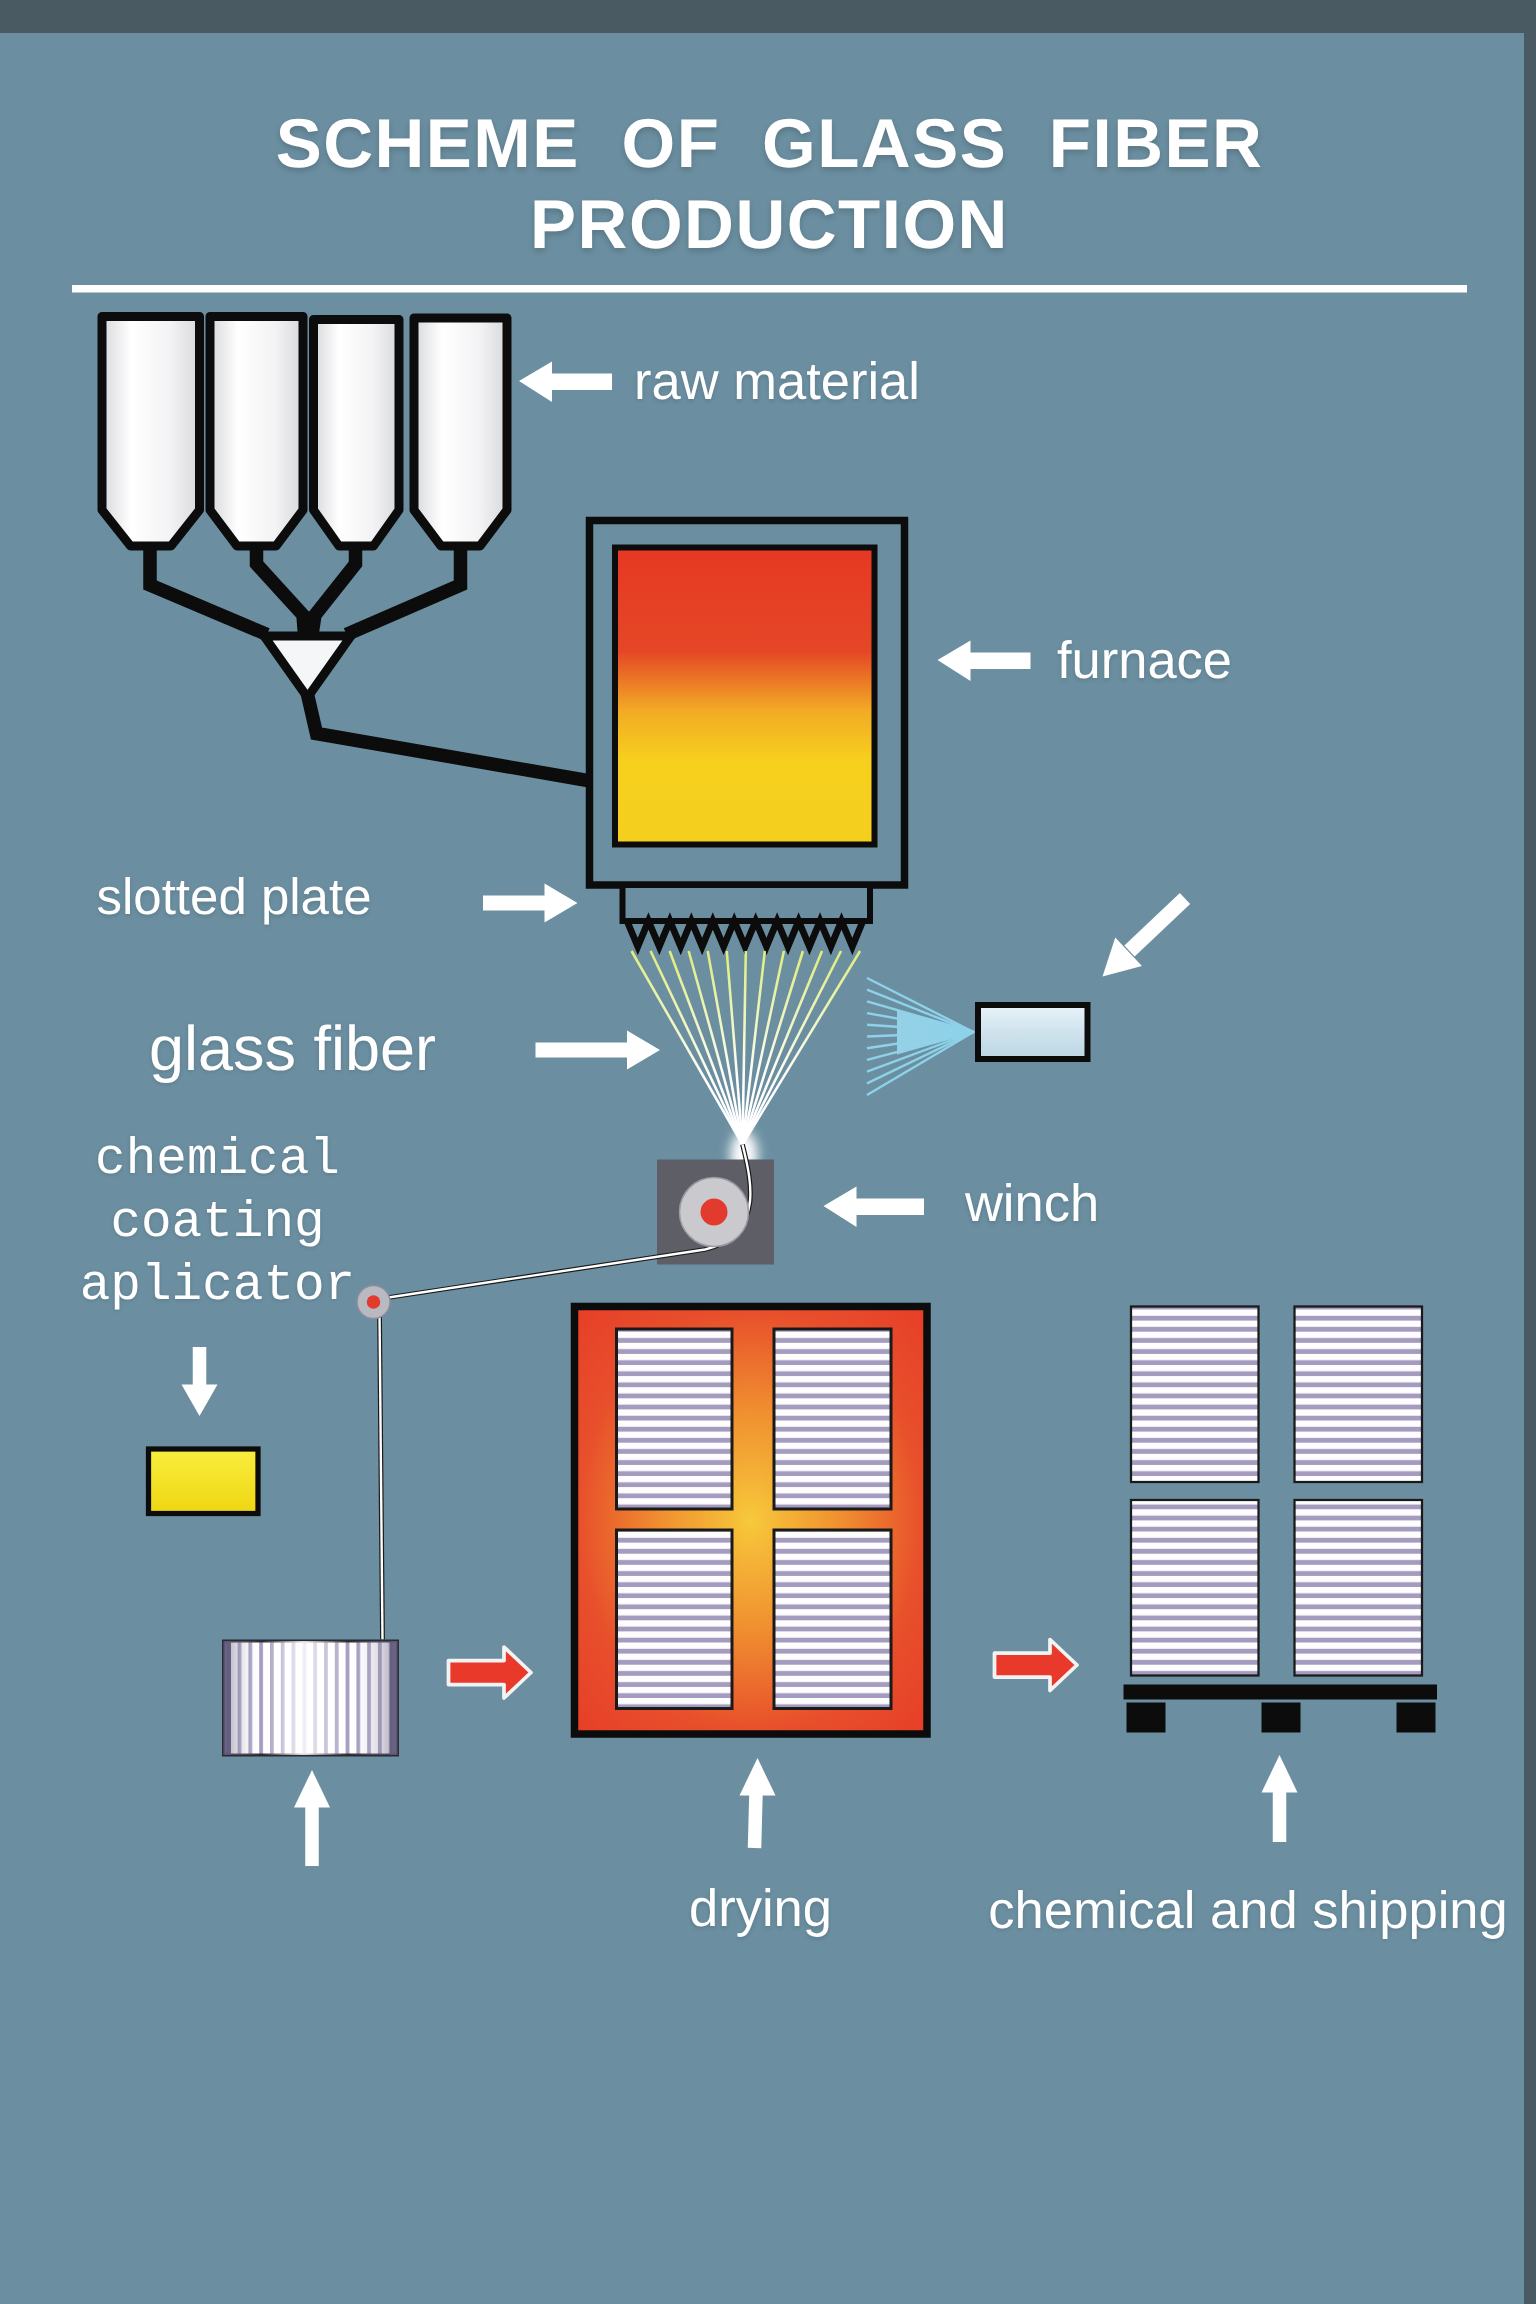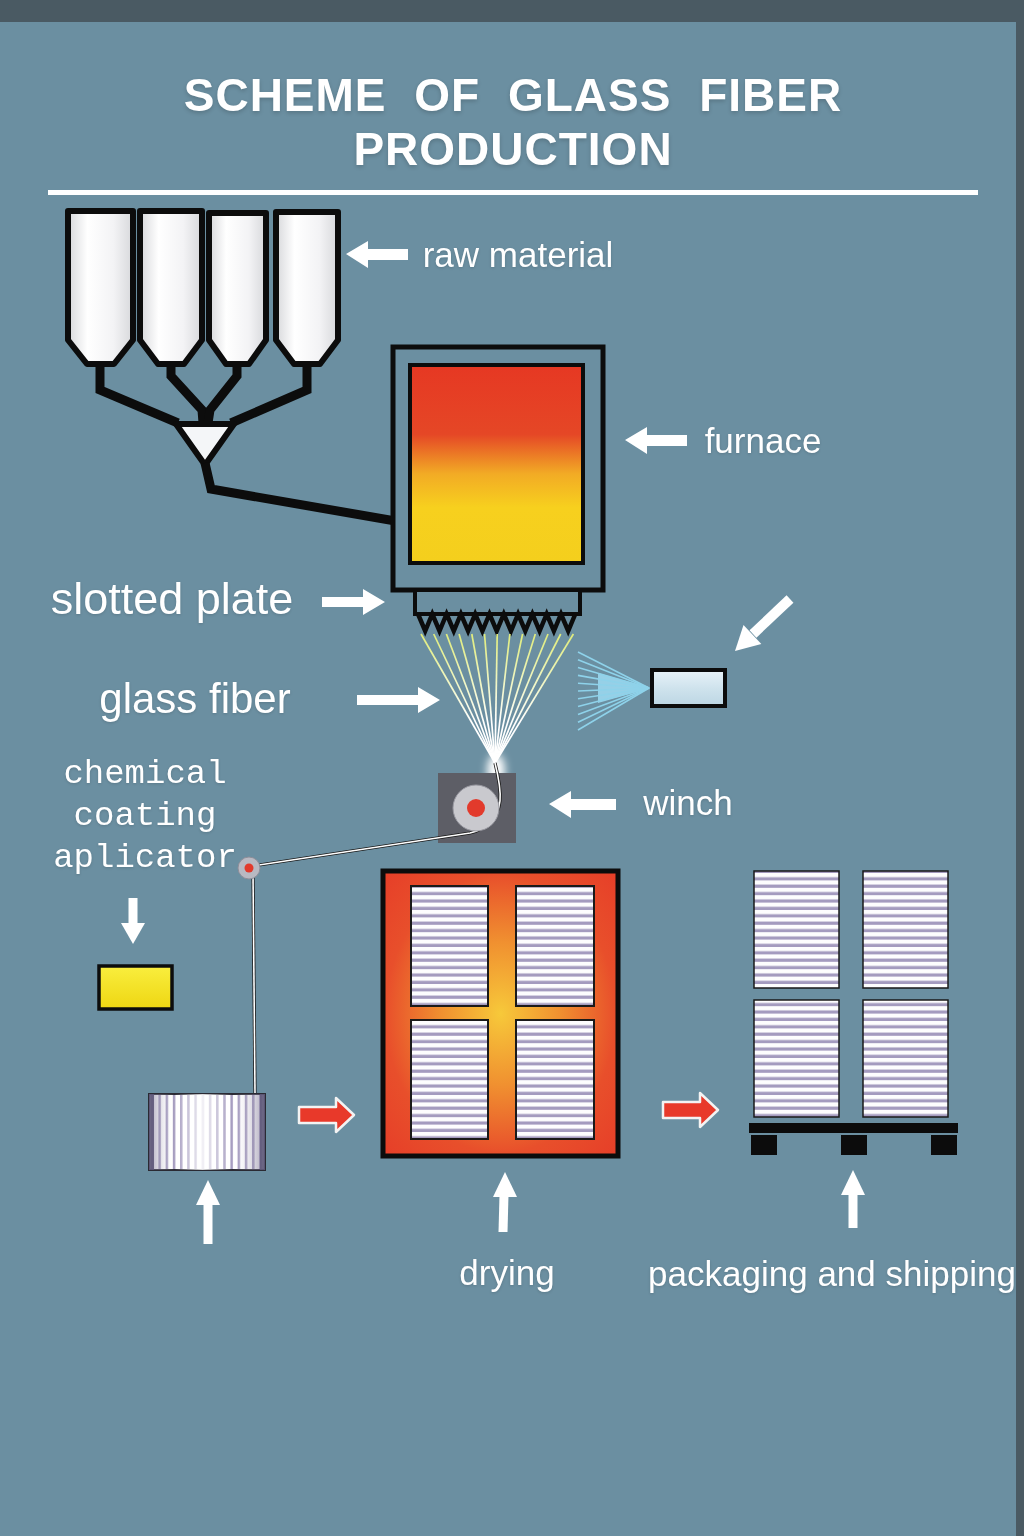--- a/index.html
+++ b/index.html
@@ -217,22 +217,22 @@
         <polygon points="853,1148 841,1173 865,1173"></polygon>
         <line x1="853" y1="1171" x2="853" y2="1206" stroke="#ffffff" stroke-width="9"></line>
       </g>
     </g>
   </svg>
 
   <div class="title">SCHEME OF GLASS FIBER PRODUCTION</div>
 
   <div class="lbl" style="left:518px; top:233px;">raw material</div>
   <div class="lbl" style="left:763px; top:419px;">furnace</div>
-  <div class="lbl" style="left:172px; top:577px; font-size:45px;">slotted plate</div>
+  <div class="lbl" style="left:156px; top:577px; font-size:34px;">slotted plate</div>
   <div class="lbl" style="left:195px; top:677px; font-size:42px;">glass fiber</div>
   <div class="lbl" style="left:688px; top:781px;">winch</div>
   <div class="lbl multiline" style="left:145px; top:794px;">chemical
 coating
 aplicator</div>
   <div class="lbl" style="left:507px; top:1251px;">drying</div>
-  <div class="lbl" style="left:832px; top:1252px;">packaging and shipping</div>
+  <div class="lbl" style="left:832px; top:1252px;">chemical and shipping</div>
 
 </div>
 
 </body></html>

